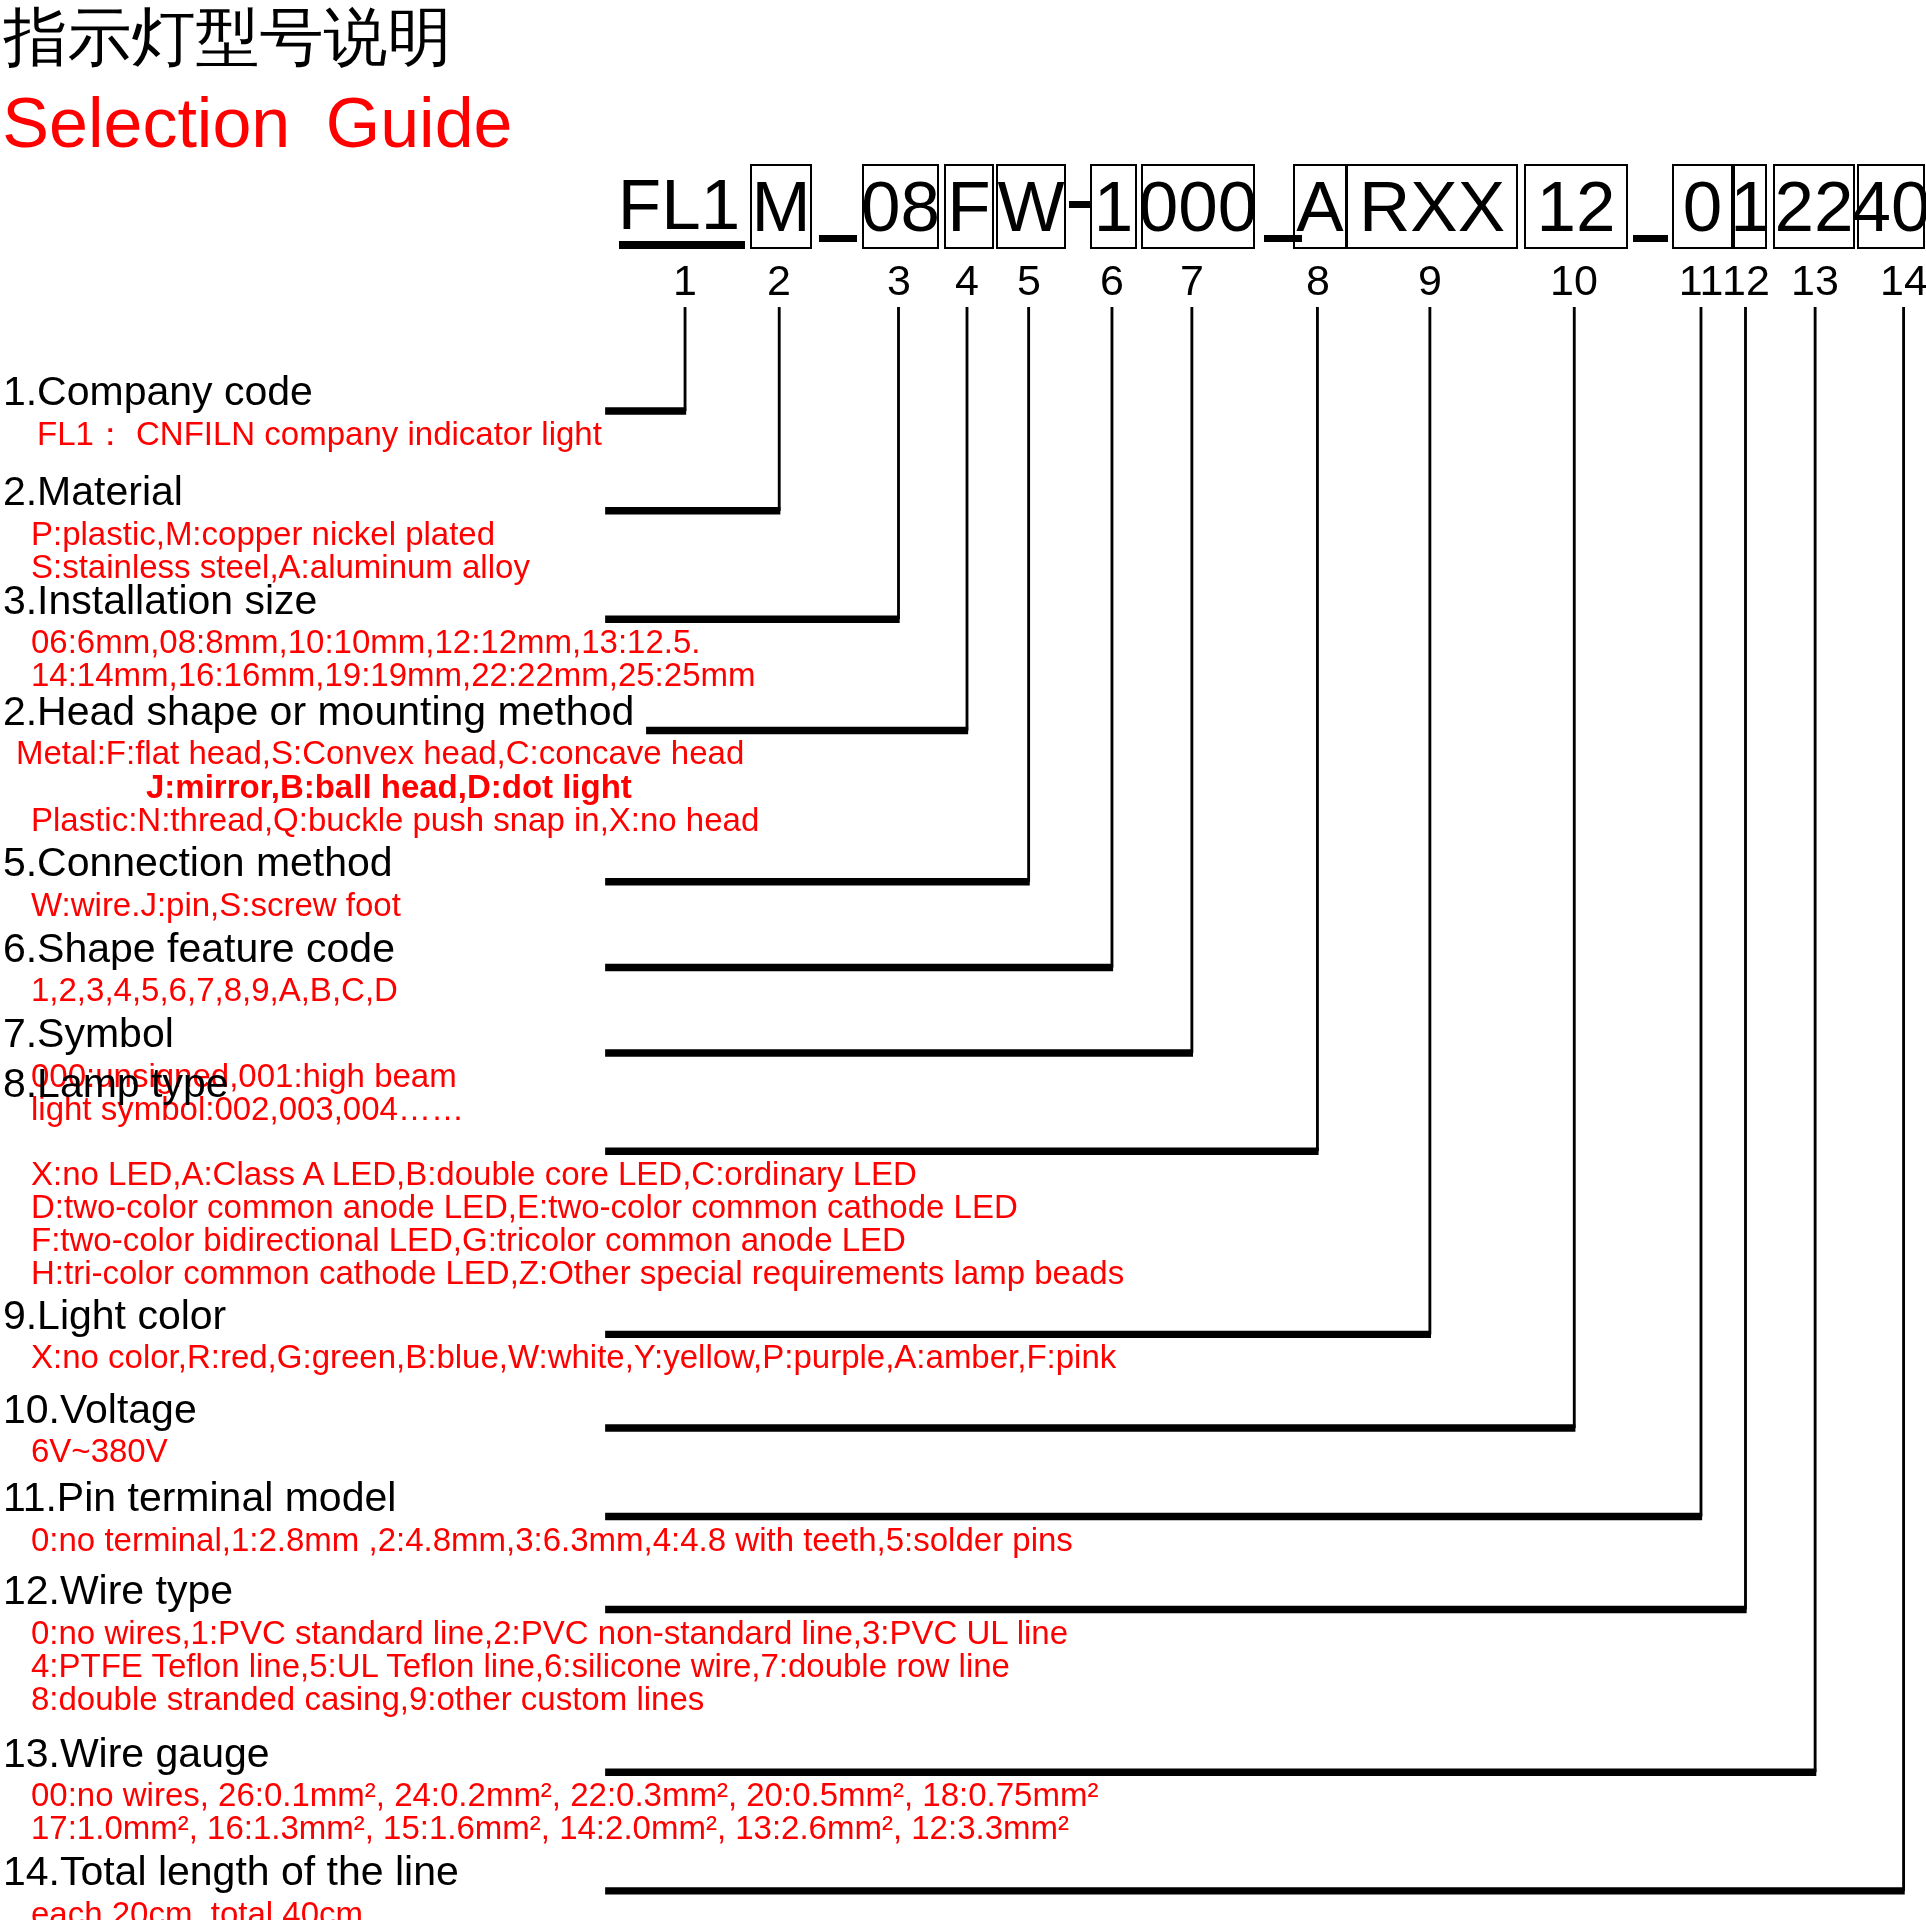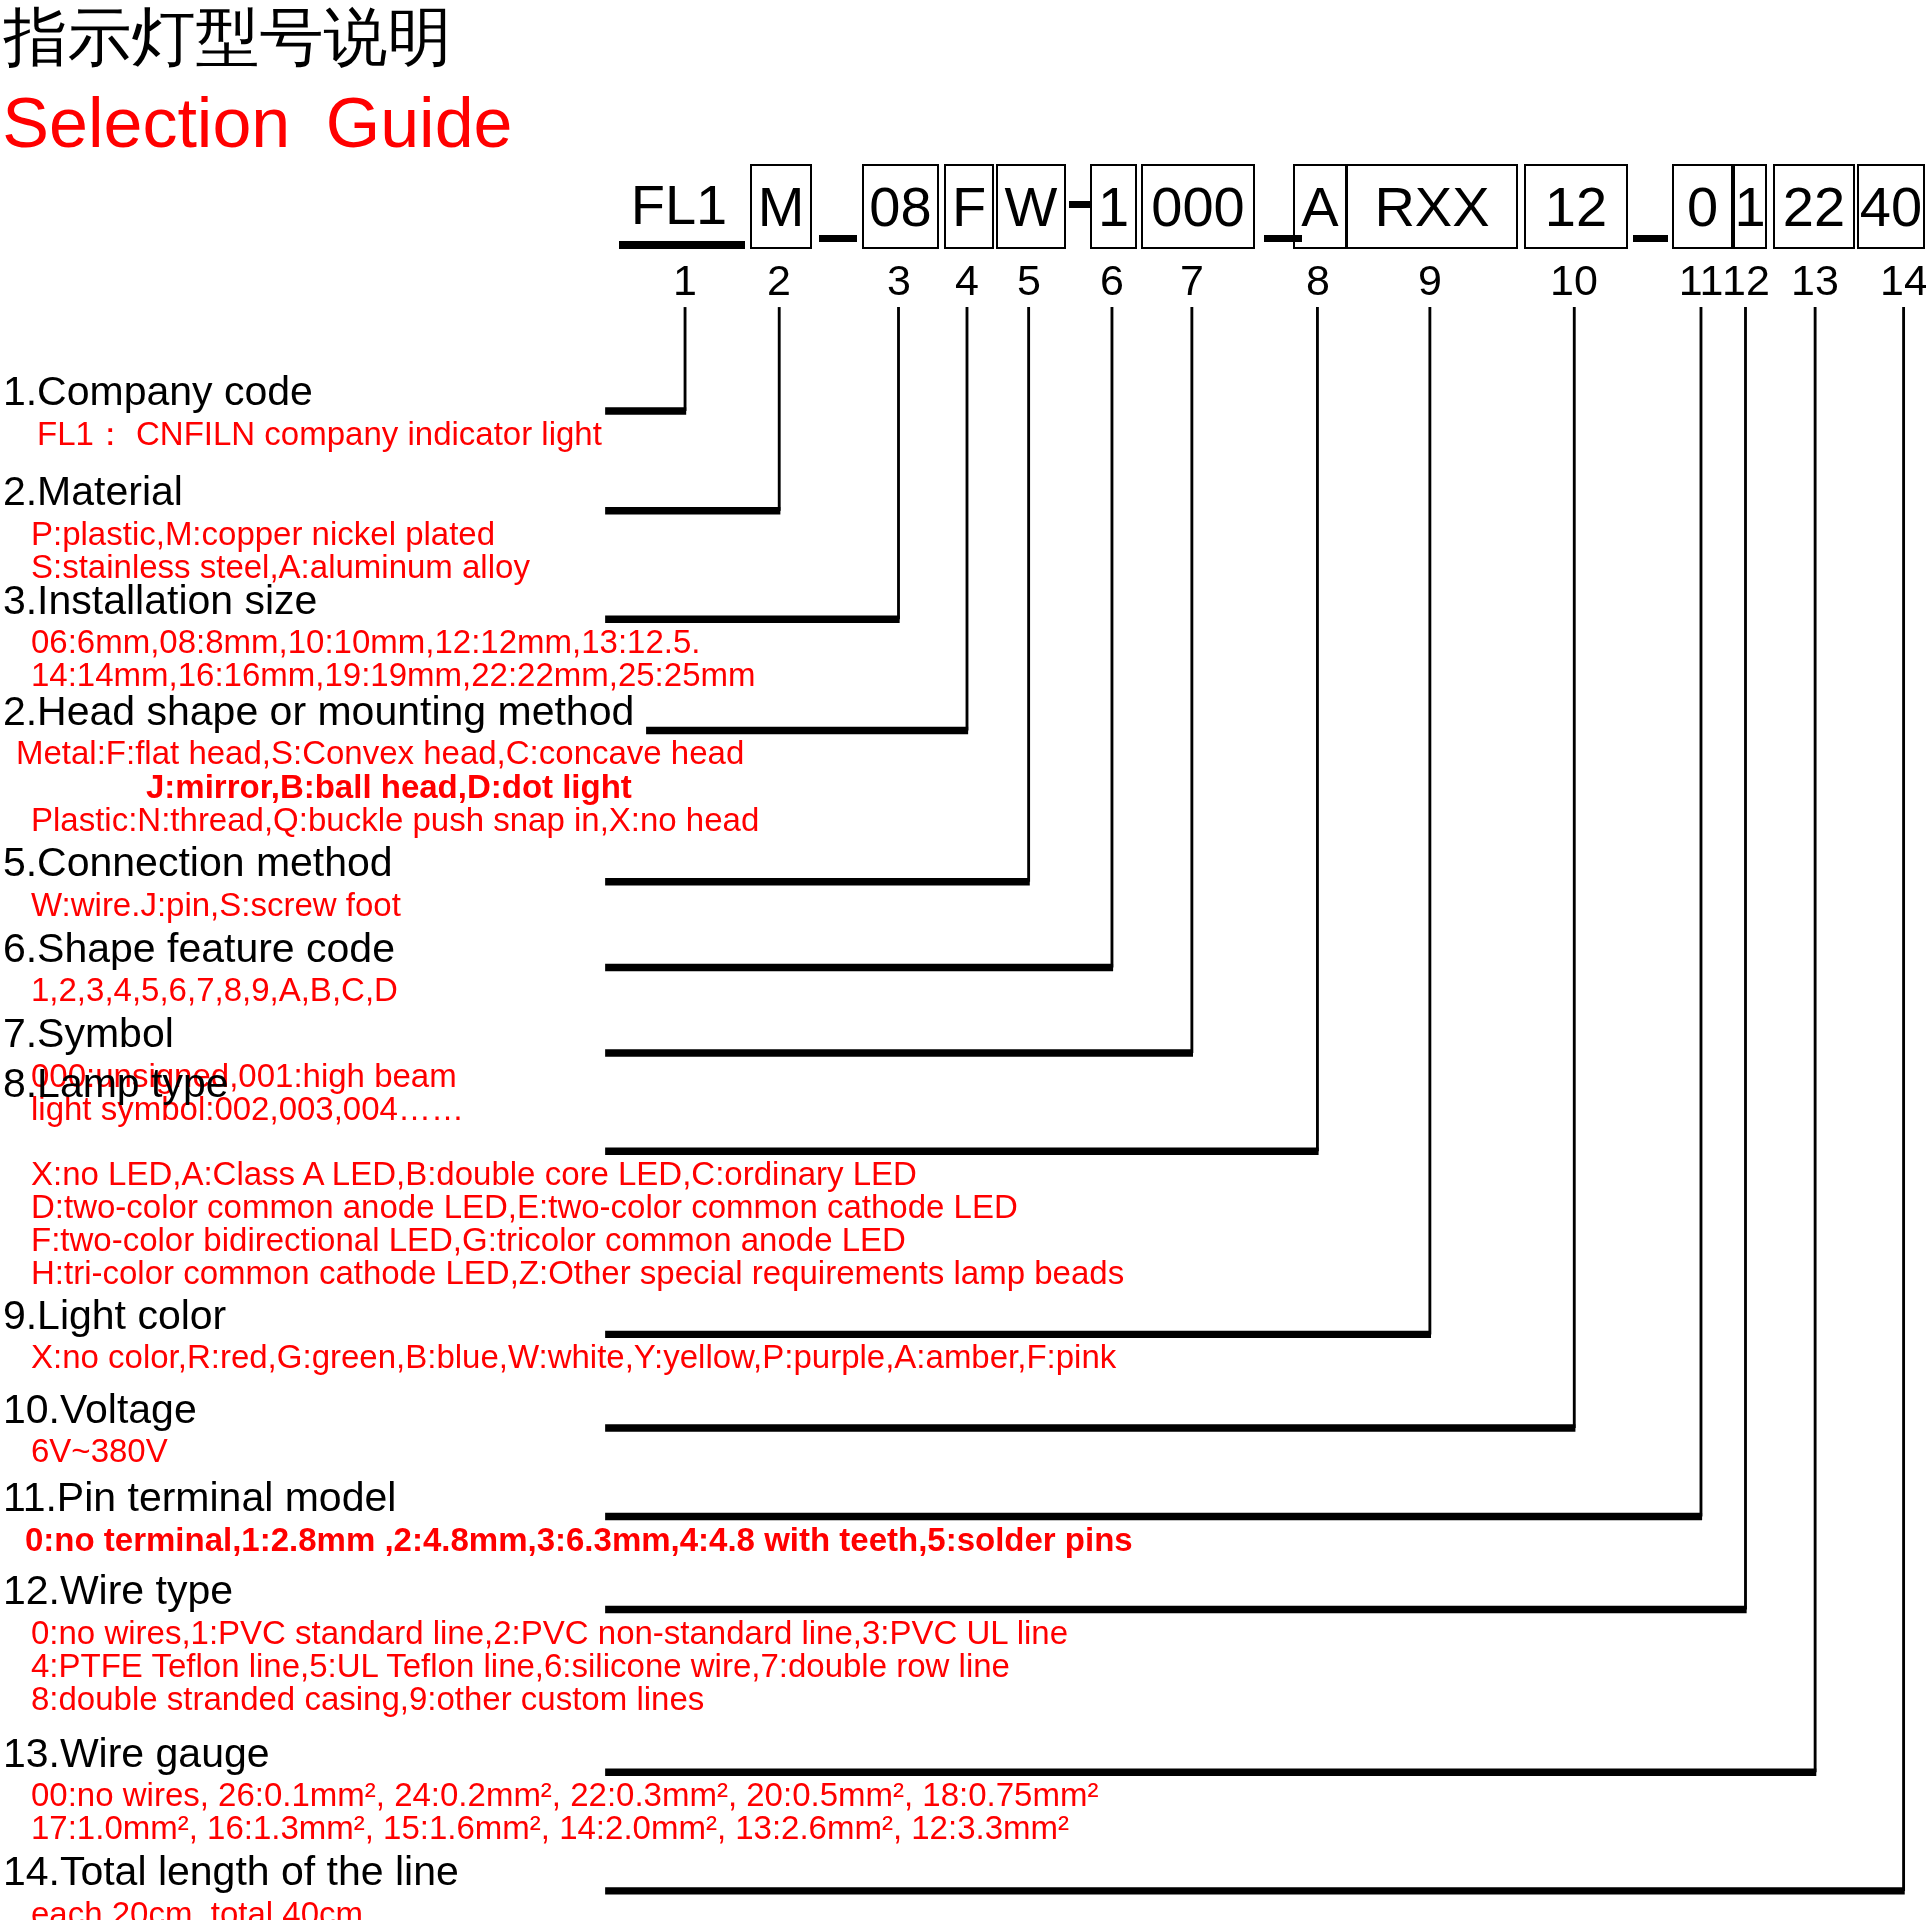--- a/index.html
+++ b/index.html
@@ -12,21 +12,21 @@
     left:3.4px;top:1.1px;font-size:64px;line-height:73px;letter-spacing:0px;
     color:#000;white-space:nowrap;font-weight:500;
   }
   #title-en{
     left:2.3px;top:83px;font-size:70px;line-height:80px;color:#ff0000;
     white-space:nowrap;font-weight:400;word-spacing:16px;
   }
   .code-seg{
     position:absolute;top:164px;height:81px;
     display:flex;align-items:center;justify-content:center;
-    font-size:56px;color:#000;white-space:nowrap;
+    font-size:71px;color:#000;white-space:nowrap;
   }
   .code-seg.boxed{border:2.9px solid #000;}
   .sep-bar{position:absolute;background:#000;}
   .num-label{
     position:absolute;top:256px;font-size:43px;color:#000;
     transform:translateX(-50%);white-space:nowrap;
   }
   .section-heading{
     position:absolute;left:2.9px;font-size:41px;line-height:46px;
     color:#000;white-space:nowrap;font-weight:400;
@@ -103,21 +103,21 @@
     <div class="section-heading" style="top: 1060px;">8.Lamp type</div>
     <div class="red-line" style="left: 31px; top: 1157px;">X:no LED,A:Class A LED,B:double core LED,C:ordinary LED</div>
     <div class="red-line" style="left: 31px; top: 1190px;">D:two-color common anode LED,E:two-color common cathode LED</div>
     <div class="red-line" style="left: 31px; top: 1223px;">F:two-color bidirectional LED,G:tricolor common anode LED</div>
     <div class="red-line" style="left: 31px; top: 1256px;">H:tri-color common cathode LED,Z:Other special requirements lamp beads</div>
     <div class="section-heading" style="top: 1292px;">9.Light color</div>
     <div class="red-line" style="left: 31px; top: 1340px;">X:no color,R:red,G:green,B:blue,W:white,Y:yellow,P:purple,A:amber,F:pink</div>
     <div class="section-heading" style="top: 1386px;">10.Voltage</div>
     <div class="red-line" style="left: 31px; top: 1434px;">6V~380V</div>
     <div class="section-heading" style="top: 1474px;">11.Pin terminal model</div>
-    <div class="red-line" style="left: 25px; top: 1523px; font-weight: bold;">0:no terminal,1:2.8mm ,2:4.8mm,3:6.3mm,4:4.8 with teeth,5:solder pins</div>
+    <div class="red-line" style="left: 31px; top: 1523px;">0:no terminal,1:2.8mm ,2:4.8mm,3:6.3mm,4:4.8 with teeth,5:solder pins</div>
     <div class="section-heading" style="top: 1567px;">12.Wire type</div>
     <div class="red-line" style="left: 31px; top: 1616px;">0:no wires,1:PVC standard line,2:PVC non-standard line,3:PVC UL line</div>
     <div class="red-line" style="left: 31px; top: 1649px;">4:PTFE Teflon line,5:UL Teflon line,6:silicone wire,7:double row line</div>
     <div class="red-line" style="left: 31px; top: 1682px;">8:double stranded casing,9:other custom lines</div>
     <div class="section-heading" style="top: 1730px;">13.Wire gauge</div>
     <div class="red-line" style="left: 31px; top: 1778px;">00:no wires, 26:0.1mm², 24:0.2mm², 22:0.3mm², 20:0.5mm², 18:0.75mm²</div>
     <div class="red-line" style="left: 31px; top: 1811px;">17:1.0mm², 16:1.3mm², 15:1.6mm², 14:2.0mm², 13:2.6mm², 12:3.3mm²</div>
     <div class="section-heading" style="top: 1848px;">14.Total length of the line</div>
     <div class="red-line" style="left: 31px; top: 1897px;">each 20cm. total 40cm</div>
   </div>

